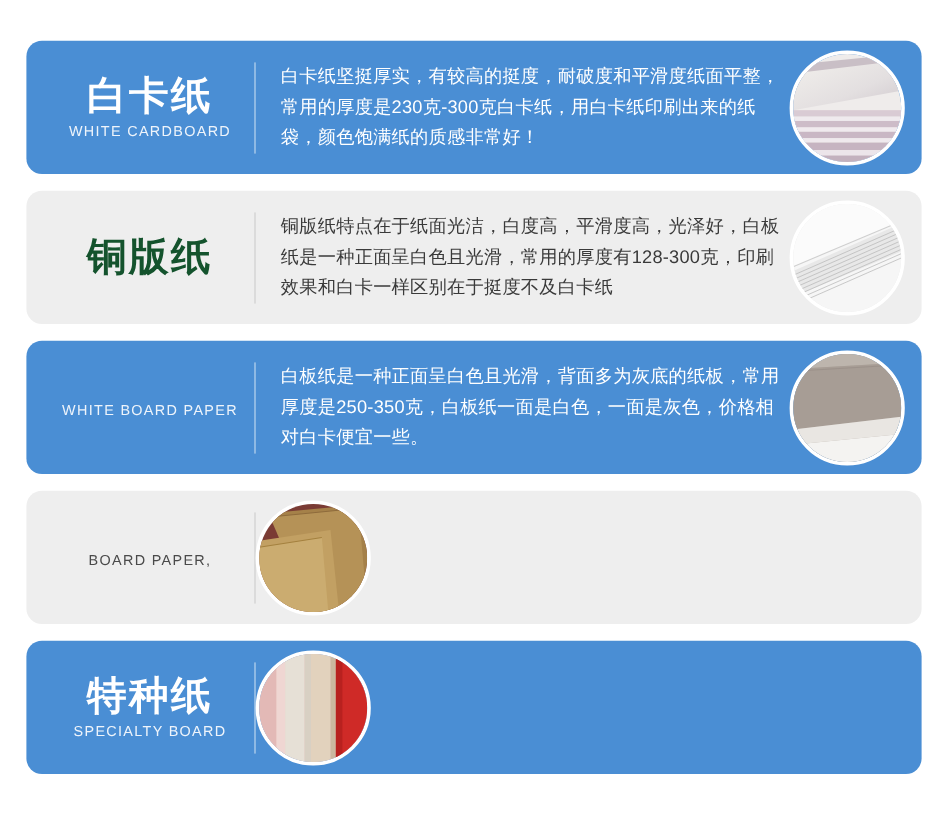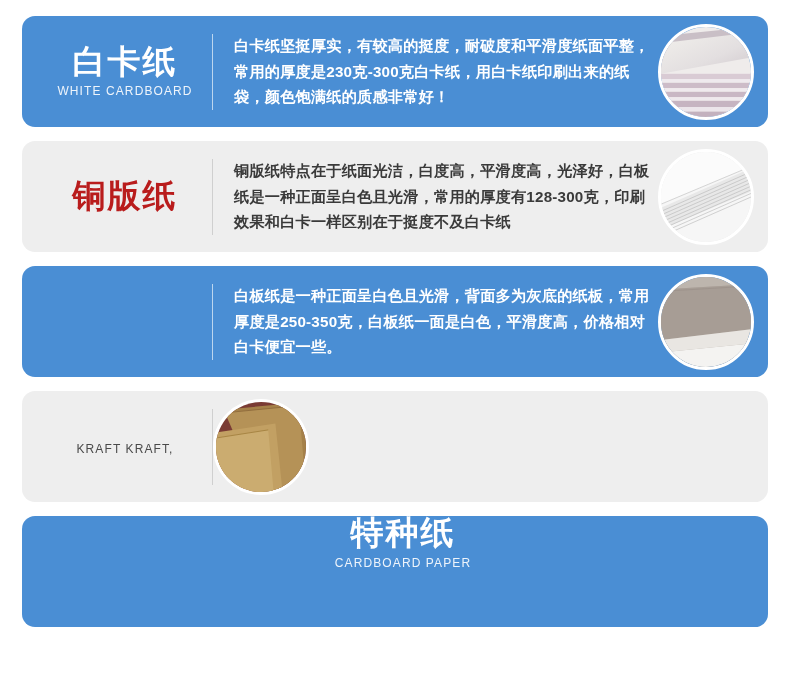--- a/index.html
+++ b/index.html
@@ -12,21 +12,21 @@
     height: 679px;
     font-family: "Liberation Sans", "DejaVu Sans", sans-serif;
     overflow: hidden;
   }
 
   #page {
     width: 790px;
     height: 679px;
     position: relative;
     background: #ffffff;
-    padding-top: 16px;
+    padding-top: 34px;
     box-sizing: border-box;
   }
 
   .card {
     position: relative;
     margin: 0 22px 14px 22px;
     height: 111px;
     border-radius: 13px;
     box-sizing: border-box;
     display: flex;
@@ -56,42 +56,41 @@
     white-space: nowrap;
   }
   .title-en {
     font-size: 12px;
     letter-spacing: 1.1px;
     margin-top: 5px;
     white-space: nowrap;
   }
   .card.blue .title-cn { color: #ffffff; }
   .card.blue .title-en { color: #eef4fb; }
-  .card.gray .title-cn { color: #b91c1c; }
+  .card.gray .title-cn { color: #14532d; }
   .card.gray .title-en { color: #4a4a4a; }
 
   
   .divider {
     width: 1px;
     height: 76px;
     flex: 0 0 1px;
     margin: 0 0 0 0;
   }
   .card.blue .divider { background: #bcd6ef; }
   .card.gray .divider { background: #cfcfcf; }
 
   
   .desc {
     flex: 1 1 auto;
     padding: 0 8px 0 21px;
     font-size: 15.2px;
     line-height: 25.5px;
     letter-spacing: 0.2px;
     box-sizing: border-box;
-    font-weight: bold;
   }
   .card.blue .desc { color: #ffffff; }
   .card.gray .desc { color: #3a3a3a; }
 
   
   .thumb-wrap {
     flex: 0 0 96px;
     width: 96px;
     height: 96px;
     margin-right: 14px;
@@ -103,21 +102,21 @@
     border-radius: 50%;
     overflow: hidden;
     box-sizing: border-box;
     border: 3px solid #ffffff;
   }
   .card.gray .thumb { border-color: #ffffff; }
 
   .thumb svg { display: block; width: 100%; height: 100%; }
 
   
-  .card:last-of-type { margin-bottom: 0; flex-direction: column; }
+  .card:last-of-type { margin-bottom: 0; }
 </style>
 </head>
 <body>
 
 <div id="page">
 
   <div class="card blue">
     <div class="title-block">
       <div class="title-cn">白卡纸</div>
       <div class="title-en">WHITE CARDBOARD</div>
@@ -174,61 +173,62 @@
           </g>
           <polygon points="0,0 100,0 100,16 0,58" fill="#fbfbfb"></polygon>
           <line x1="0" y1="58" x2="100" y2="16" stroke="#cfcfcf" stroke-width="1"></line>
         </svg>
       </div>
     </div>
   </div>
 
   <div class="card blue">
     <div class="title-block">
-    </div>
-    <div class="divider"></div>
-    <div class="desc">白板纸是一种正面呈白色且光滑，背面多为灰底的纸板，常用厚度是250-350克，白板纸一面是白色，平滑度高，价格相对白卡便宜一些。</div>
+      <div class="title-en">WHITE BOARD PAPER</div>
+    </div>
+    <div class="divider"></div>
+    <div class="desc">白板纸是一种正面呈白色且光滑，背面多为灰底的纸板，常用厚度是250-350克，白板纸一面是白色，一面是灰色，价格相对白卡便宜一些。</div>
     <div class="thumb-wrap">
       <div class="thumb">
         <svg viewBox="0 0 100 100" preserveAspectRatio="xMidYMid slice" aria-hidden="true">
           <rect width="100" height="100" fill="#b3aaa2"></rect>
           <polygon points="0,0 100,0 100,8 0,14" fill="#bdb5ad"></polygon>
           <polygon points="0,14 100,8 100,58 0,70" fill="#a79d95"></polygon>
           <polygon points="0,70 100,58 100,74 0,84" fill="#e9e6e2"></polygon>
           <polygon points="0,84 100,74 100,100 0,100" fill="#f4f3f1"></polygon>
           <line x1="0" y1="16" x2="100" y2="10" stroke="#9a9089" stroke-width="0.8"></line>
         </svg>
       </div>
     </div>
   </div>
 
   <div class="card gray">
     <div class="title-block">
-      <div class="title-en">KRAFT KRAFT,</div>
+      <div class="title-en">BOARD PAPER,</div>
     </div>
     <div class="divider"></div>
     <div class="thumb-wrap">
       <div class="thumb">
         <svg viewBox="0 0 100 100" preserveAspectRatio="xMidYMid slice" aria-hidden="true">
           <rect width="100" height="100" fill="#7a3b34"></rect>
           <polygon points="14,8 100,0 100,100 56,100" fill="#a58149"></polygon>
           <polygon points="10,12 92,4 100,96 48,100" fill="#b59257"></polygon>
           <polygon points="0,34 66,24 74,100 0,100" fill="#c2a063"></polygon>
           <polygon points="0,40 58,31 64,100 0,100" fill="#cbac70"></polygon>
           <line x1="10" y1="12" x2="92" y2="4" stroke="#8e6b3c" stroke-width="1"></line>
           <line x1="0" y1="40" x2="58" y2="31" stroke="#a4813f" stroke-width="1"></line>
         </svg>
       </div>
     </div>
   </div>
 
   <div class="card blue">
     <div class="title-block">
       <div class="title-cn">特种纸</div>
-      <div class="title-en">CARDBOARD PAPER</div>
+      <div class="title-en">SPECIALTY BOARD</div>
     </div>
     <div class="divider"></div>
     <div class="thumb-wrap">
       <div class="thumb">
         <svg viewBox="0 0 100 100" preserveAspectRatio="xMidYMid slice" aria-hidden="true">
           <rect width="100" height="100" fill="#e9c9c4"></rect>
           <rect x="0" y="0" width="16" height="100" fill="#e3b9b6"></rect>
           <rect x="16" y="0" width="8" height="100" fill="#efd6d2"></rect>
           <rect x="24" y="0" width="18" height="100" fill="#e6e0d6"></rect>
           <rect x="42" y="0" width="6" height="100" fill="#d8d0c3"></rect>

